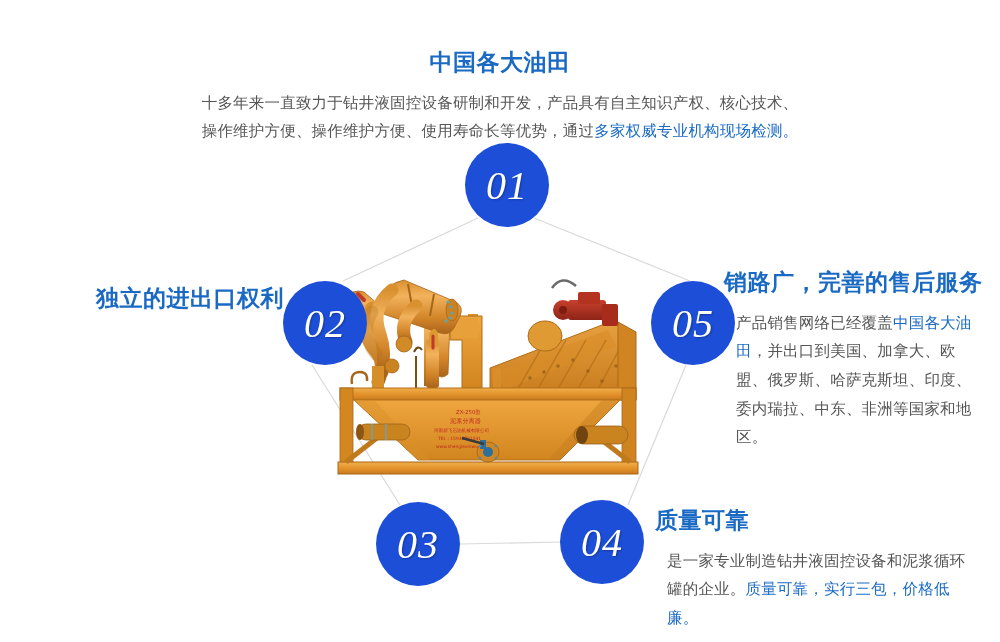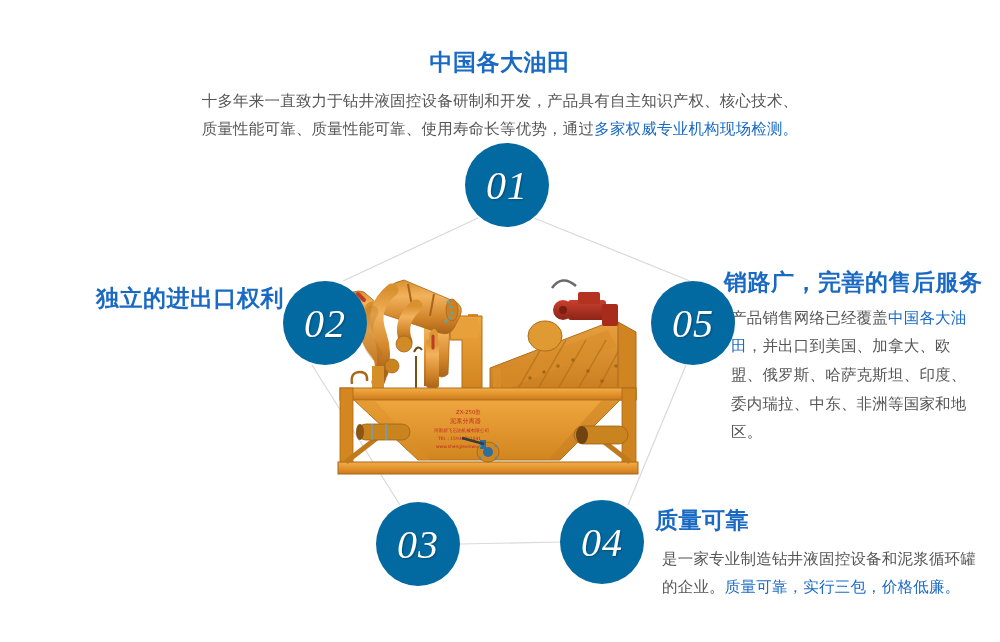--- a/index.html
+++ b/index.html
@@ -34,21 +34,21 @@
     width: 330px;
     height: 238px;
   }
 
   
   .badge {
     position: absolute;
     width: 84px;
     height: 84px;
     border-radius: 50%;
-    background: #0369a1;
+    background: #1d4ed8;
     color: #ffffff;
     display: flex;
     align-items: center;
     justify-content: center;
     font-family: "Liberation Serif", "DejaVu Serif", serif;
     font-style: italic;
     font-size: 40px;
     font-weight: 400;
     letter-spacing: 1px;
     text-shadow: 1px 1px 2px rgba(0,0,0,0.28);
@@ -64,21 +64,21 @@
   .blk { position: absolute; z-index: 4; }
   .blk h3 {
     margin: 0 0 4px 0;
     color: #1a6ac4;
     font-size: 23px;
     font-weight: bold;
     line-height: 1.25;
     letter-spacing: 0.5px;
   }
   .blk p {
-    margin: 7px;
+    margin: 12px;
     color: #565656;
     font-size: 15.5px;
     line-height: 1.85;
     letter-spacing: 0.2px;
   }
   .hl { color: #1a6ac4; }
 
   
   .blk-01 { left: 150px; top: 48px; width: 700px; text-align: center; }
   .blk-01 h3 { font-size: 23px; margin-bottom: 10px; }
@@ -306,21 +306,21 @@
     <span>04</span>
   </div>
   <div class="badge badge-05">
     <span>05</span>
   </div>
 
   <div class="blk blk-01">
     <h3>中国各大油田</h3>
     <p>
       <span>十多年来一直致力于钻井液固控设备研制和开发，产品具有自主知识产权、核心技术、</span><br>
-      <span>质量性能可靠、质量性能可靠、使用寿命长等优势，通过</span><span class="hl">多家权威专业机构现场检测。</span>
+      <span>操作维护方便、操作维护方便、使用寿命长等优势，通过</span><span class="hl">多家权威专业机构现场检测。</span>
     </p>
   </div>
 
   <div class="blk blk-02">
     <h3>独立的进出口权利</h3>
   </div>
 
   <div class="blk blk-05">
     <h3>销路广，完善的售后服务</h3>
     <p>

